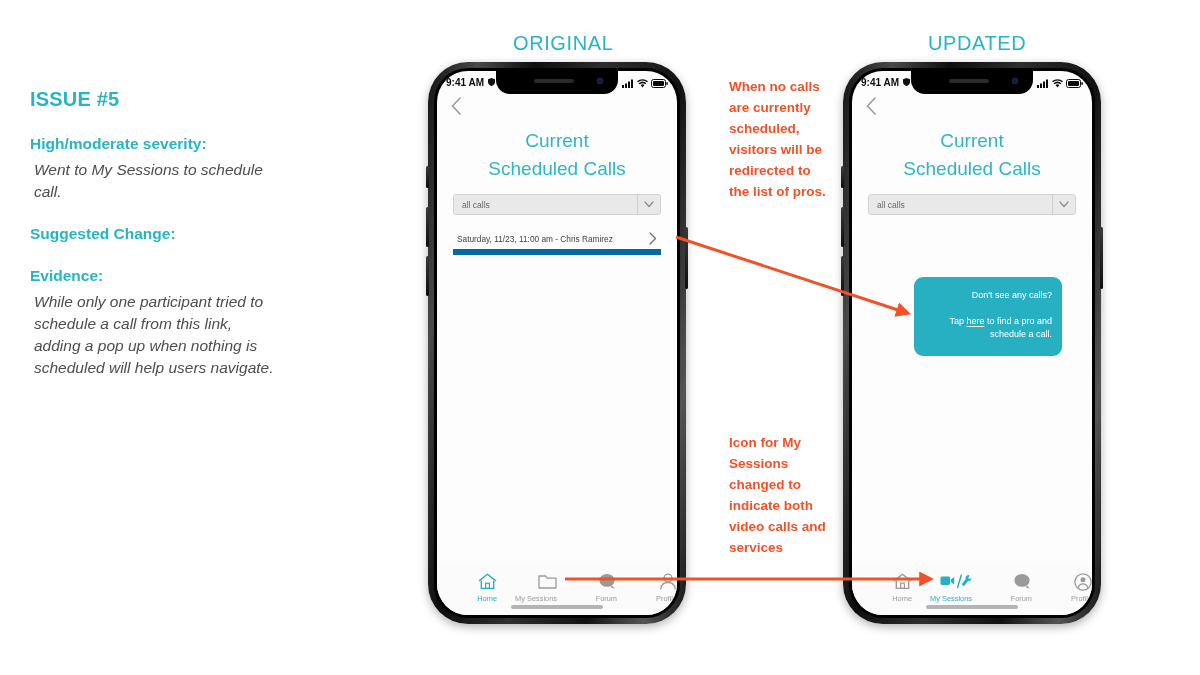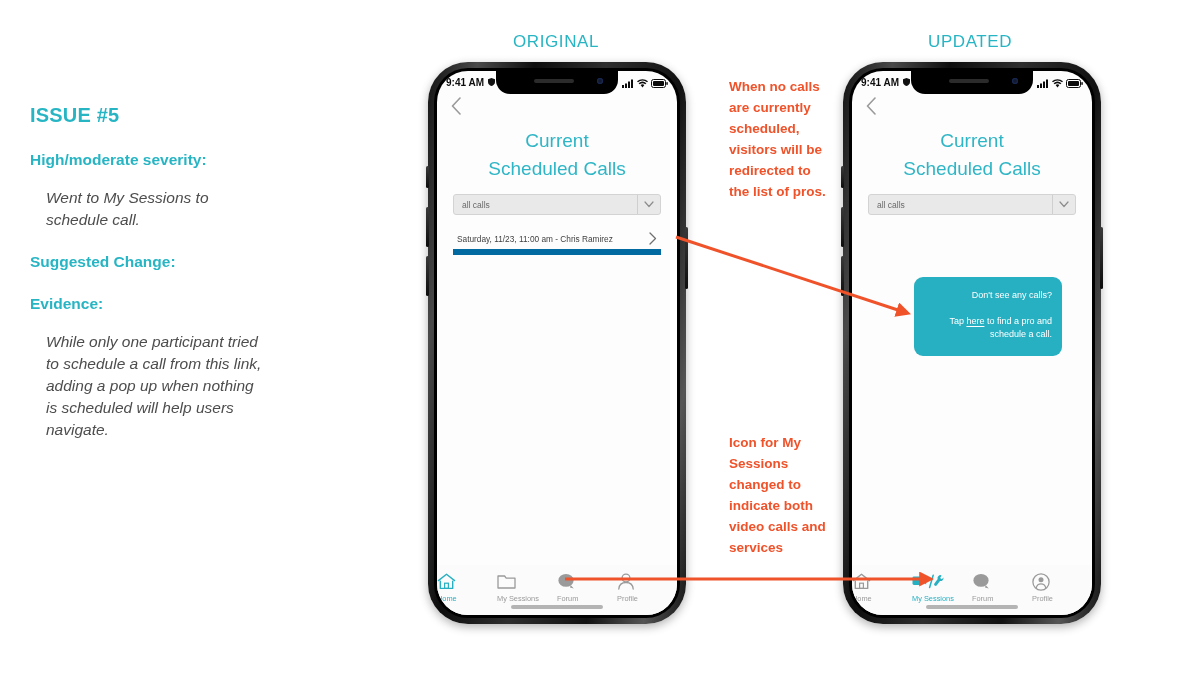--- a/index.html
+++ b/index.html
@@ -13,21 +13,21 @@
     position: relative;
     overflow: hidden;
     font-family: "Liberation Sans", sans-serif;
     -webkit-font-smoothing: antialiased;
   }
 
   
   #issue-panel {
     position: absolute;
     left: 30px;
-    top: 104px;
+    top: 88px;
     width: 252px;
   }
   #issue-title {
     color: #27b5c4;
     font-size: 20px;
     font-weight: bold;
     letter-spacing: .2px;
     margin: 0 0 22px 0;
   }
   .issue-block { margin-bottom: 20px; }
@@ -36,28 +36,28 @@
     font-size: 15.5px;
     font-weight: bold;
     line-height: 1.42;
     margin: 0;
   }
   .issue-body {
     color: #4d4d4d;
     font-size: 15.5px;
     font-style: italic;
     line-height: 1.42;
-    margin: 16px;
+    margin: 4px;
   }
 
   
   .section-heading {
     position: absolute;
     color: #27b5c4;
-    font-size: 17px;
+    font-size: 20px;
     font-weight: normal;
     letter-spacing: .6px;
   }
   #heading-original { left: 513px; top: 32px; }
   #heading-updated  { left: 928px; top: 32px; }
 
   
   .phone {
     position: absolute;
     width: 258px;
@@ -260,21 +260,21 @@
     background: #fbfbfb;
     display: flex;
     align-items: flex-start;
     padding-top: 7px;
     box-sizing: border-box;
   }
   .tab {
     flex: 1;
     display: flex;
     flex-direction: column;
-    align-items: flex-start;
+    align-items: flex-end;
     gap: 3px;
   }
   .tab-icon { height: 19px; display: flex; align-items: center; justify-content: center; }
   .tab-label { font-size: 7.4px; color: #9a9a9a; white-space: nowrap; }
   .tab.active .tab-label { color: #27b0c2; }
   .home-indicator {
     position: absolute;
     bottom: 6px; left: 50%;
     transform: translateX(-50%);
     width: 92px; height: 4px;

